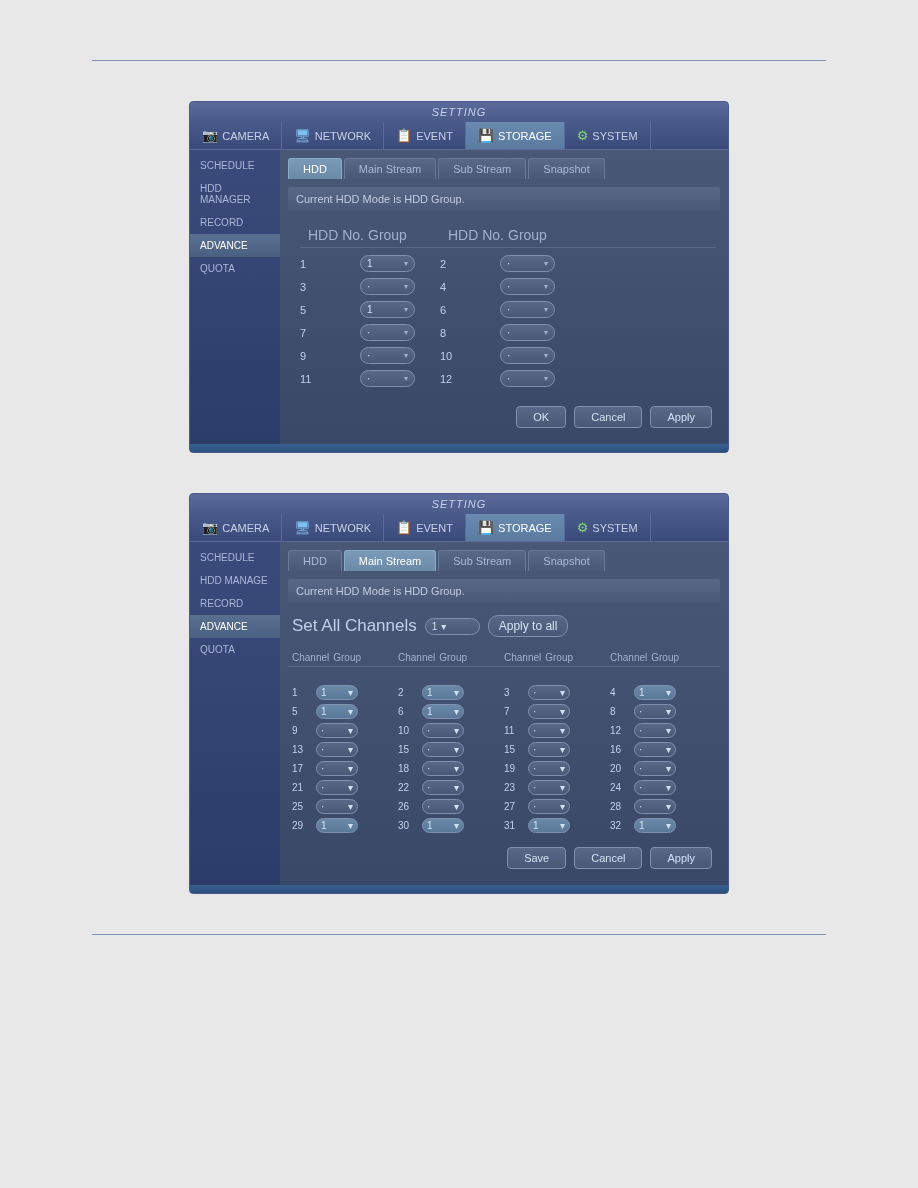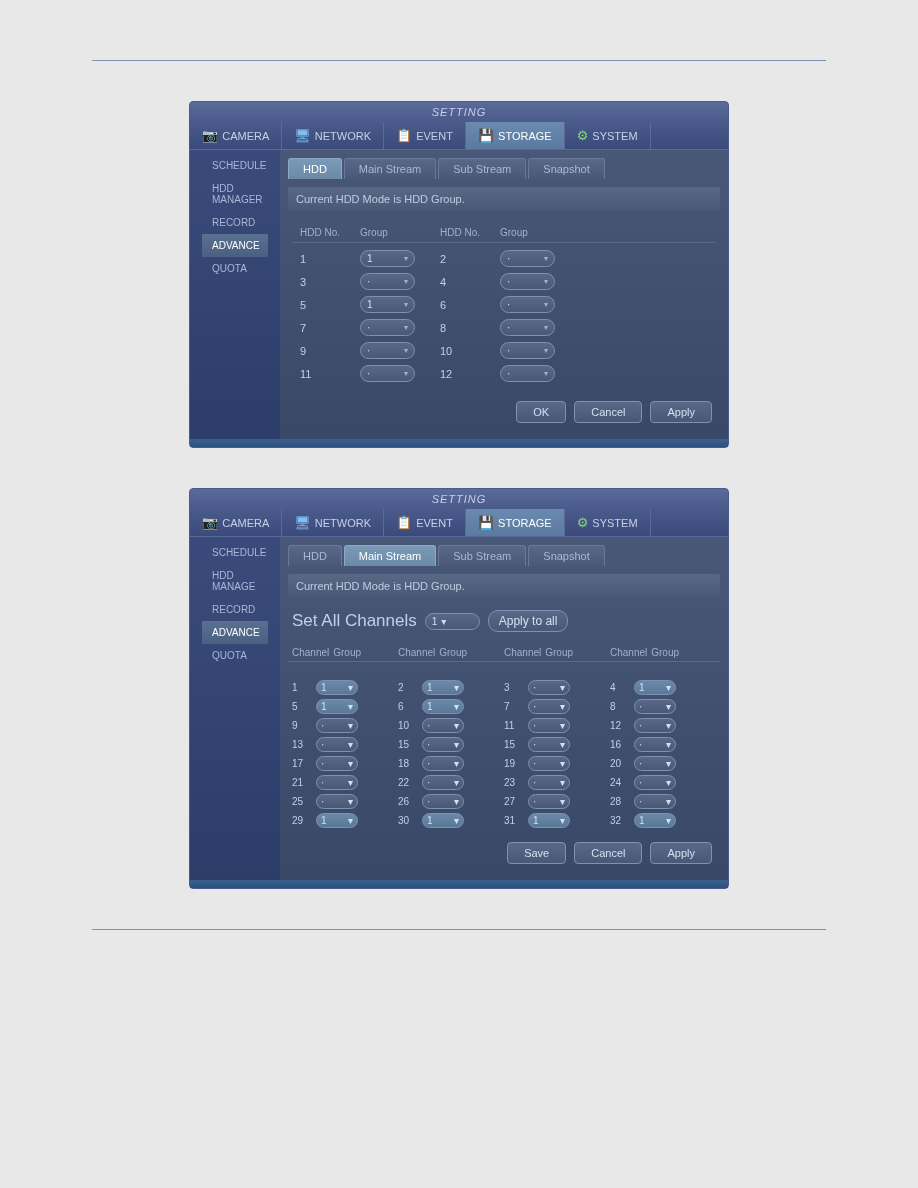--- a/index.html
+++ b/index.html
@@ -66,21 +66,21 @@
 
     
     .content-area {
       display: flex;
     }
 
     
     .sidebar {
       width: 90px;
       background: linear-gradient(180deg, #3a4a7a 0%, #2d3d6a 100%);
-      padding: 4px 12px;
+      padding: 4px 0;
     }
 
     .sidebar-item {
       padding: 6px 10px;
       color: #a8b8d8;
       font-size: 10px;
       cursor: pointer;
     }
 
     .sidebar-item.active {
@@ -132,23 +132,24 @@
     
     .hdd-table {
       padding: 4px;
     }
 
     .hdd-header {
       display: grid;
       grid-template-columns: 60px 80px 60px 80px;
       padding: 4px 8px;
       color: #a0b0d0;
-      font-size: 10px;
+      font-size: 14px;
       border-bottom: 1px solid #5a6888;
       margin-bottom: 4px;
+      margin-left: 8px;
     }
 
     .hdd-row {
       display: grid;
       grid-template-columns: 60px 80px 60px 80px;
       padding: 3px 8px;
       align-items: center;
     }
 
     .hdd-num {

